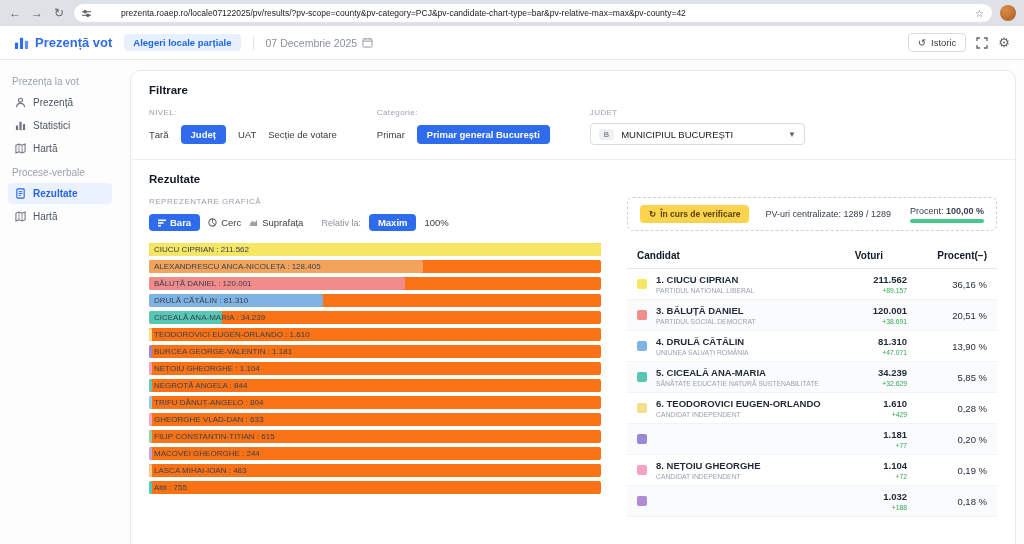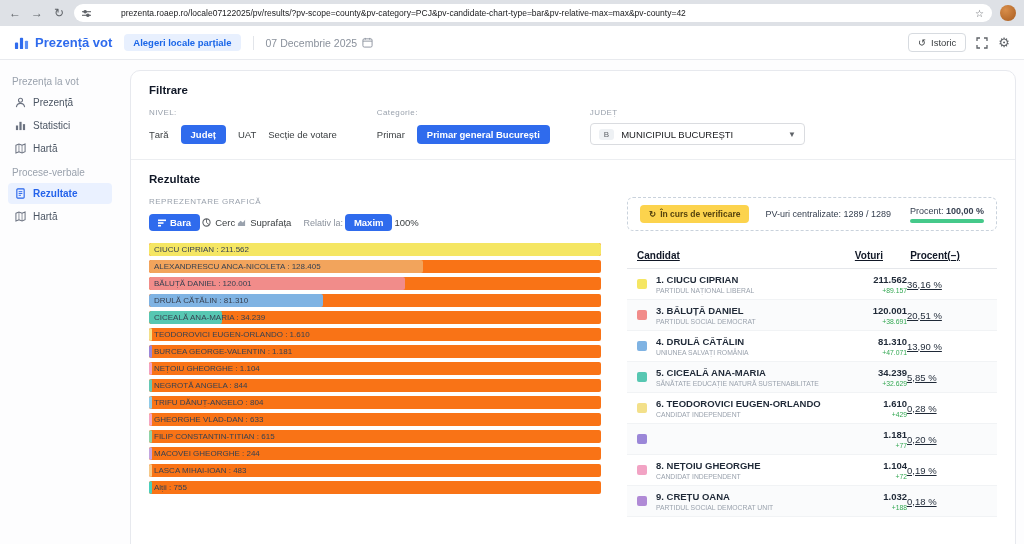--- a/index.html
+++ b/index.html
@@ -48,50 +48,50 @@
   .caret { margin-left:auto; color:#5f6368; font-size:8px; }
 
   .divider { border-top:1px solid #eceef1; }
 
   .section-results { padding:13px 18px 0; }
   .res-cols { display:flex; gap:26px; margin-top:12px; }
   .left-col { width:452px; flex:none; }
   .right-col { flex:1; min-width:0; }
 
   .chart-head { font-size:8px; color:#9aa2ad; letter-spacing:.5px; margin-bottom:8px; }
-  .chart-controls { display:flex; align-items:center; gap:2px; margin-bottom:12px; }
+  .chart-controls { display:flex; align-items:center; gap:8px; margin-bottom:12px; }
   .tchip { display:flex; align-items:center; gap:4px; font-size:9.5px; color:#3c4043; }
   .tchip.active { background:#2f6bed; color:#fff; padding:3px 9px; border-radius:4px; font-weight:bold; }
   .rel-label { font-size:9px; color:#8a919c; margin-left:10px; }
 
   .bar-chart { display:flex; flex-direction:column; gap:4px; }
   .bar-row { position:relative; height:13px; background:#f97316; border-radius:2px; overflow:hidden; }
   .bar-fill { position:absolute; left:0; top:0; bottom:0; border-radius:2px; }
   .bar-label { position:absolute; left:5px; top:0; line-height:13px; font-size:8px; color:#374151; white-space:nowrap; }
 
   .status-box { border:1px dashed #c9d2dc; border-radius:6px; padding:7px 12px; display:flex; align-items:center; gap:16px; margin-bottom:12px; }
   .verify-pill { background:#fcd34d; color:#56430e; font-size:8.5px; font-weight:bold; padding:4px 9px; border-radius:4px; display:flex; align-items:center; gap:4px; white-space:nowrap; }
   .pv-text { font-size:9px; color:#374151; white-space:nowrap; }
   .pct-block { margin-left:auto; font-size:9px; color:#374151; white-space:nowrap; }
   .pct-bar { height:4px; background:#45c98a; border-radius:2px; margin-top:3px; width:100%; }
 
-  .thead { display:flex; font-size:10px; font-weight:bold; color:#111827; padding:7px 10px; border-bottom:1px solid #e5e7eb;text-decoration:underline; }
+  .thead { display:flex; font-size:10px; font-weight:bold; color:#111827; padding:7px 10px; border-bottom:1px solid #e5e7eb; }
   .col-cand { flex:1; }
   .col-votes { width:92px; text-align:right; }
-  .col-pct { width:104px; text-align:center; }
+  .col-pct { width:104px; text-align:right; }
   .trow { display:flex; align-items:center; padding:5px 10px; border-bottom:1px solid #f1f3f5; }
   .trow:nth-child(even) { background:#fafbfc; }
   .cell-cand { flex:1; display:flex; align-items:center; gap:9px; min-width:0; }
   .swatch { width:10px; height:10px; border-radius:2px; flex:none; }
   .cand-name { font-size:9.5px; font-weight:bold; color:#1f2937; white-space:nowrap; }
   .cand-party { font-size:6.8px; color:#9aa2ad; margin-top:2px; white-space:nowrap; }
   .cell-votes { width:92px; text-align:right; }
   .votes { font-size:9.5px; font-weight:bold; color:#1f2937; }
   .delta { font-size:6.8px; color:#34a853; margin-top:2px; }
-  .cell-pct { width:80px; text-align:left; font-size:9.5px; color:#1f2937;text-decoration:underline; }
+  .cell-pct { width:80px; text-align:right; font-size:9.5px; color:#1f2937; }
 </style>
 </head>
 <body>
 
 <div class="screen">
 
   <div class="chrome">
     <span class="nav-ic">←</span>
     <span class="nav-ic">→</span>
     <span class="nav-ic">↻</span>
@@ -438,24 +438,20 @@
                     </div>
                     <div class="cell-votes">
                       <div class="votes">1.104</div>
                       <div class="delta">+72</div>
                     </div>
                     <div class="cell-pct">0,19 %</div>
                   </div>
                   <div class="trow">
                     <div class="cell-cand">
                       <span class="swatch" style="background:#b08ad6"></span>
-                      <div class="cand-text">
-                        <div class="cand-name">9. CREȚU OANA</div>
-                        <div class="cand-party">PARTIDUL SOCIAL DEMOCRAT UNIT</div>
-                      </div>
                     </div>
                     <div class="cell-votes">
                       <div class="votes">1.032</div>
                       <div class="delta">+188</div>
                     </div>
                     <div class="cell-pct">0,18 %</div>
                   </div>
                 </div>
             </div>
 

